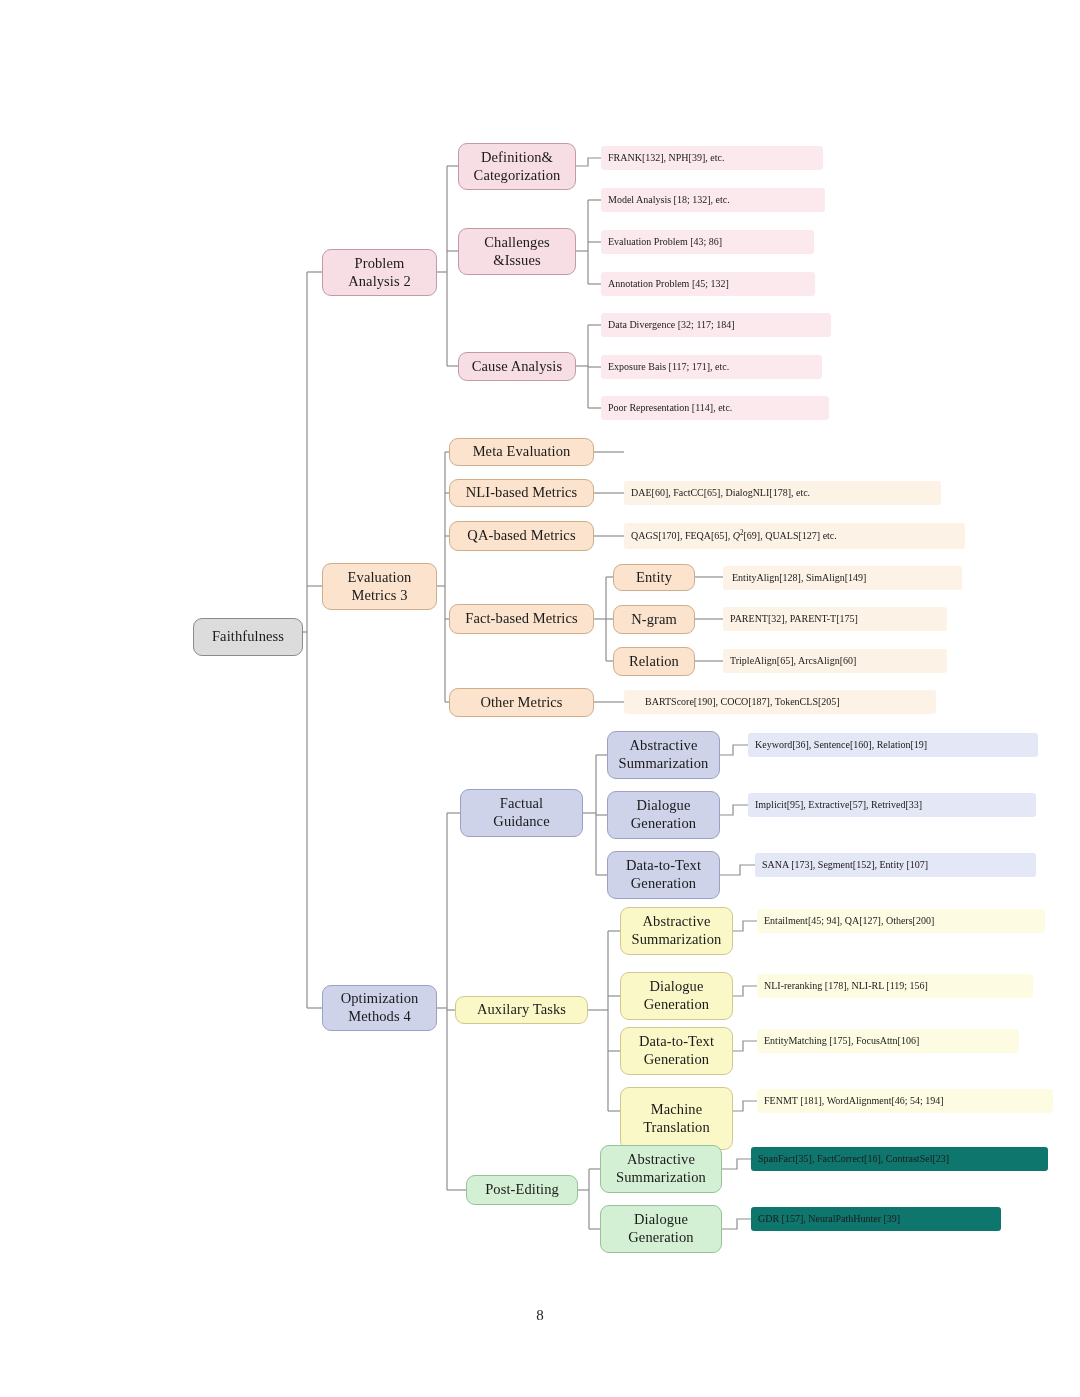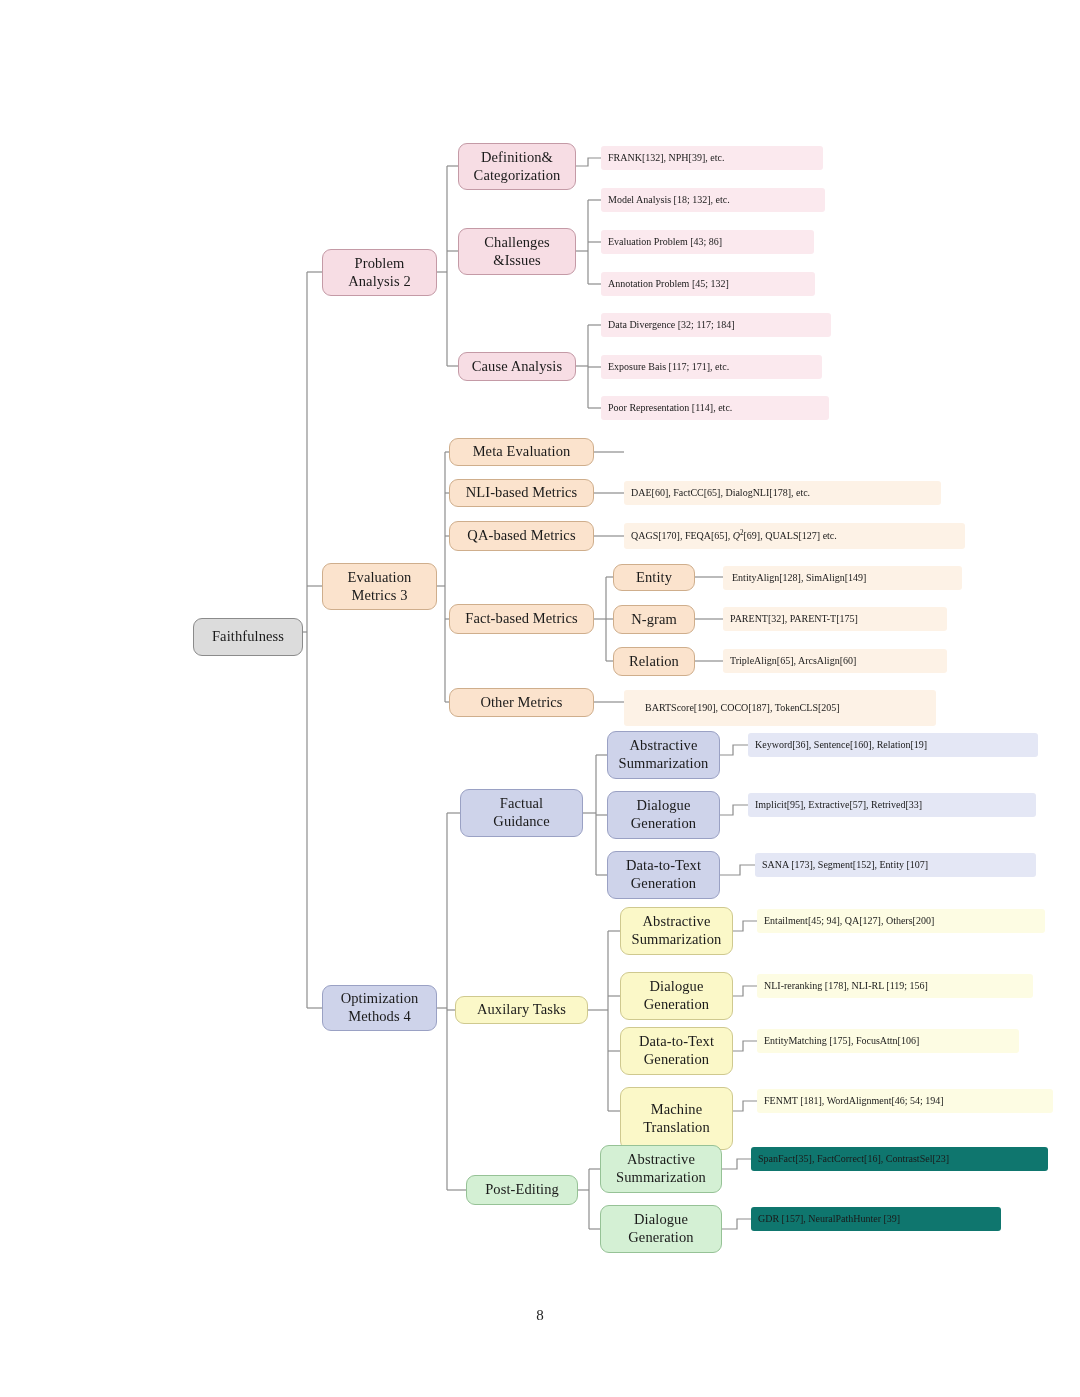--- a/index.html
+++ b/index.html
@@ -269,21 +269,21 @@
   </div>
   <div class="leaf c-orangeL" style="left:723px; top:566px; width:239px; height:24px;padding-left:9px;">
     <span>EntityAlign[128], SimAlign[149]</span>
   </div>
   <div class="leaf c-orangeL" style="left:723px; top:607px; width:224px; height:24px;">
     <span>PARENT[32], PARENT-T[175]</span>
   </div>
   <div class="leaf c-orangeL" style="left:723px; top:649px; width:224px; height:24px;">
     <span>TripleAlign[65], ArcsAlign[60]</span>
   </div>
-  <div class="leaf c-orangeL" style="left:624px; top:690px; width:312px; height:36px;padding-left:21px;">
+  <div class="leaf c-orangeL" style="left:624px; top:690px; width:312px; height:24px;padding-left:21px;">
     <span>BARTScore[190], COCO[187], TokenCLS[205]</span>
   </div>
 
   <div class="node c-blue" style="left:322px; top:985px; width:115px; height:46px;">
     <span>Optimization
 Methods 4</span>
   </div>
 
   <div class="node c-blue" style="left:460px; top:789px; width:123px; height:48px;">
     <span>Factual

